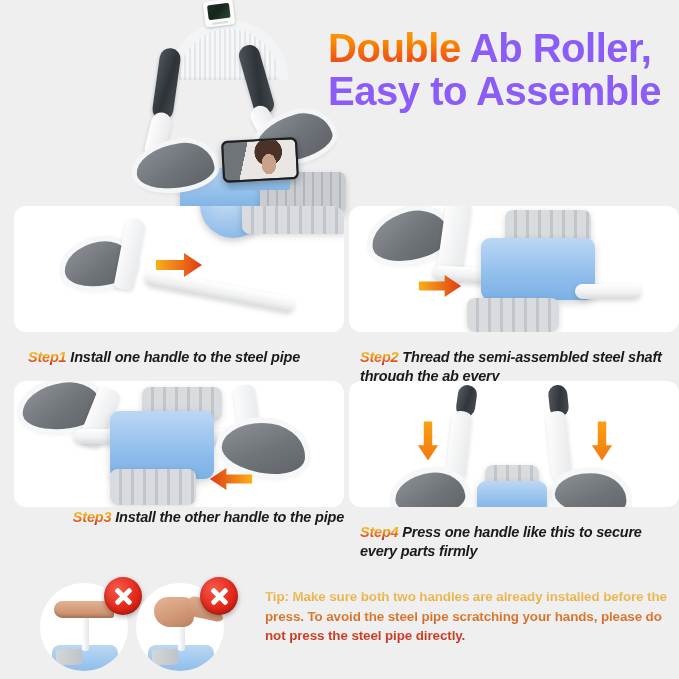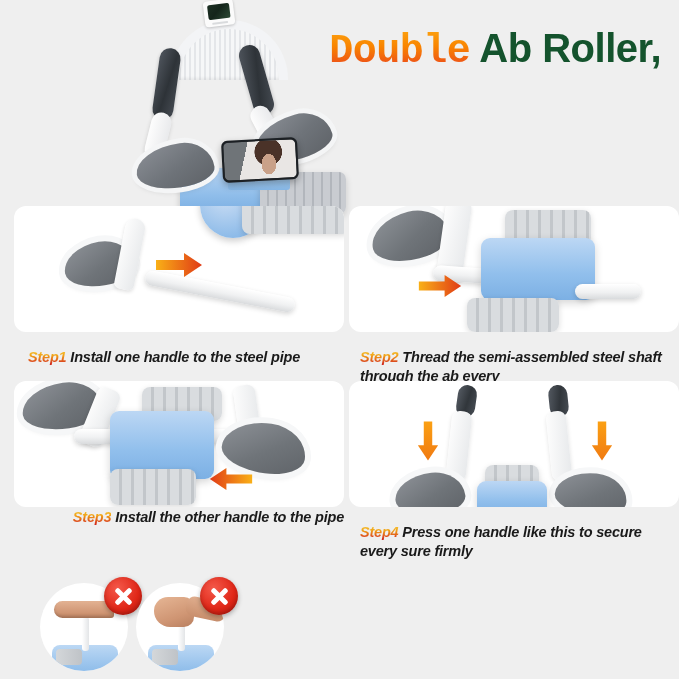--- a/index.html
+++ b/index.html
@@ -19,23 +19,23 @@
   #hero-title {
     position:absolute; right:18px; top:28px;
     text-align:left; line-height:1.02;
     font-size:40px; font-weight:bold;
     letter-spacing:-0.5px;
     white-space:nowrap;
   }
   .t-double {
     background:linear-gradient(180deg,#fca311 0%,#f98500 38%,#ef5a14 72%,#e8401a 100%);
     -webkit-background-clip:text; background-clip:text;
-    -webkit-text-fill-color:transparent; color:transparent;font-family:Liberation Mono, monospace;
-  }
-  .t-navy { color:#14532d; }
+    -webkit-text-fill-color:transparent; color:transparent;
+  }
+  .t-navy { color:#8b5cf6; }
   #hero-title .line2 { display:block; margin-top:2px; }
 
   
   #product { position:absolute; left:118px; top:-4px; width:235px; height:225px; }
   #product .arch {
     position:absolute; left:52px; top:24px; width:118px; height:60px;
     border:9px solid #f3f4f6; border-bottom:none;
     border-radius:60px 60px 0 0;
     background:repeating-linear-gradient(90deg,#e4e6e9 0 2px,#f6f7f8 2px 5px);
     box-shadow:inset 0 -2px 3px rgba(0,0,0,.06);
@@ -256,20 +256,21 @@
     <div class="pad r"></div>
     <div class="pad l"></div>
     <div class="holder"></div>
     <div class="phone">
         <i></i>
       </div>
   </div>
 
   <div id="hero-title">
     <span class="t-double">Double</span><span class="t-navy"> Ab Roller,</span>
+    <span class="line2 t-navy">Easy to Assemble</span>
   </div>
 </div>
 
 <div class="panel" id="p1">
   <div class="scene">
     <div class="gwheel" style="left:186px;top:-34px;width:66px;height:66px;"></div>
     <div class="groll" style="left:228px;top:-30px;width:108px;height:58px;"></div>
     <div class="gpad" style="left:50px;top:36px;width:70px;height:44px;transform:rotate(-10deg);"></div>
     <div class="gstem" style="left:106px;top:12px;width:20px;height:72px;transform:rotate(11deg);border-radius:12px 12px 7px 7px;"></div>
     <div class="gpipe" style="left:130px;top:78px;width:152px;transform:rotate(11deg);"></div>
@@ -371,32 +372,33 @@
           <stop offset="0" stop-color="#fba013"></stop>
               <stop offset="1" stop-color="#f07a12"></stop>
         </linearGradient>
           </defs>
         <path d="M8 2 H18 V30 H25 L13 48 L1 30 H8 Z" fill="url(#ag5)"></path>
       </svg>
     </div>
   </div>
 </div>
 <div class="caption" id="c4">
-  <span class="step">Step4</span><span> Press one handle like this to secure every sure firmly</span>
+  <span class="step">Step4</span><span> Press one handle like this to secure every parts firmly</span>
 </div>
 
 <div id="warn">
   <div class="dont" id="dont1">
     <div class="dbase"></div>
     <div class="dpipe"></div>
     <div class="palm"></div>
   </div>
   <div class="xbadge" id="x1"></div>
 
   <div class="dont" id="dont2">
     <div class="dbase"></div>
     <div class="dpipe"></div>
     <div class="fist"></div>
     <div class="forearm"></div>
   </div>
   <div class="xbadge" id="x2"></div>
 
+  <div id="tip">Tip: Make sure both two handles are already installed before the press. To avoid the steel pipe scratching your hands, please do not press the steel pipe directly.</div>
 </div>
 
 </body></html>

